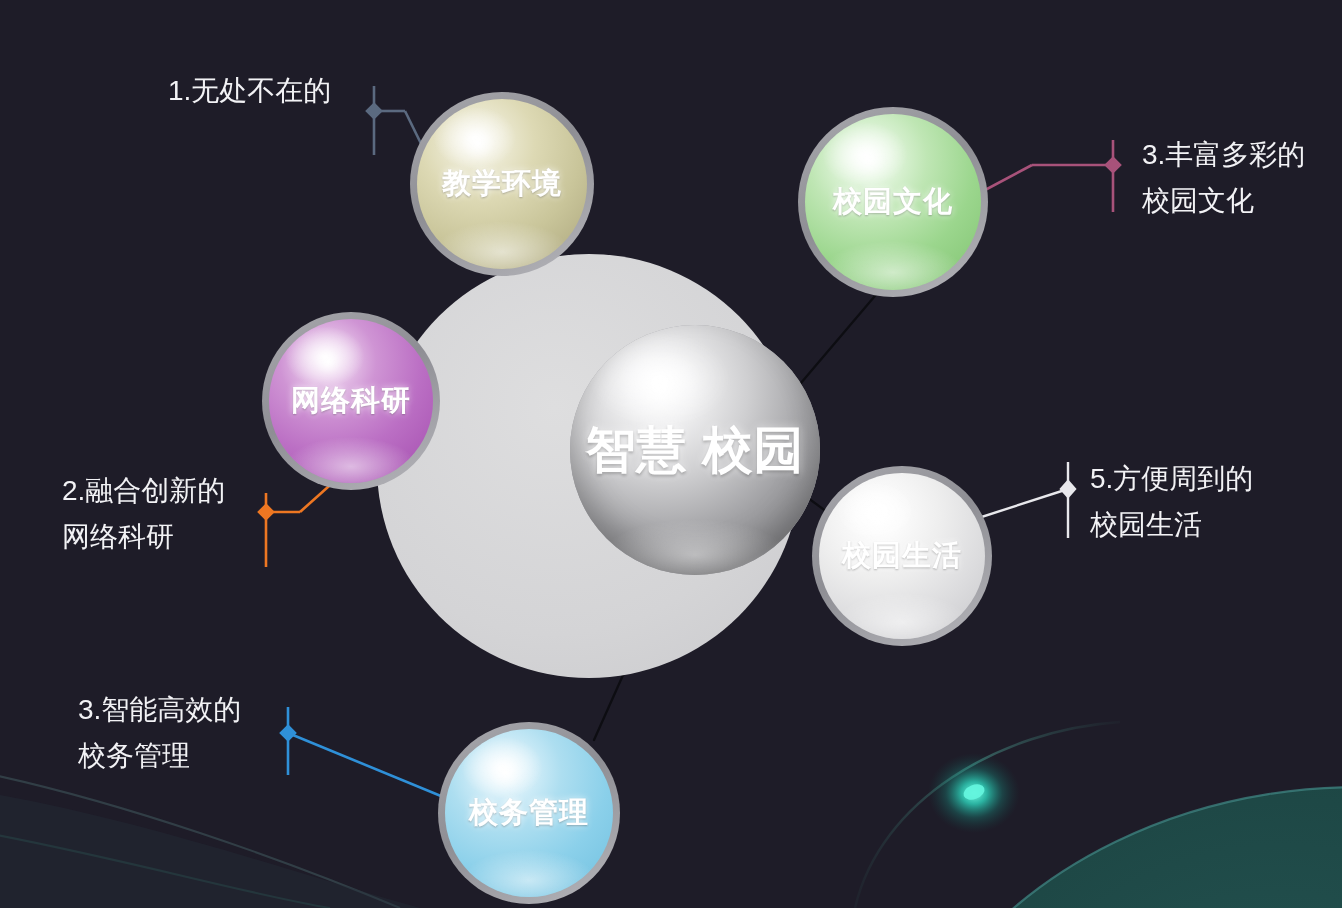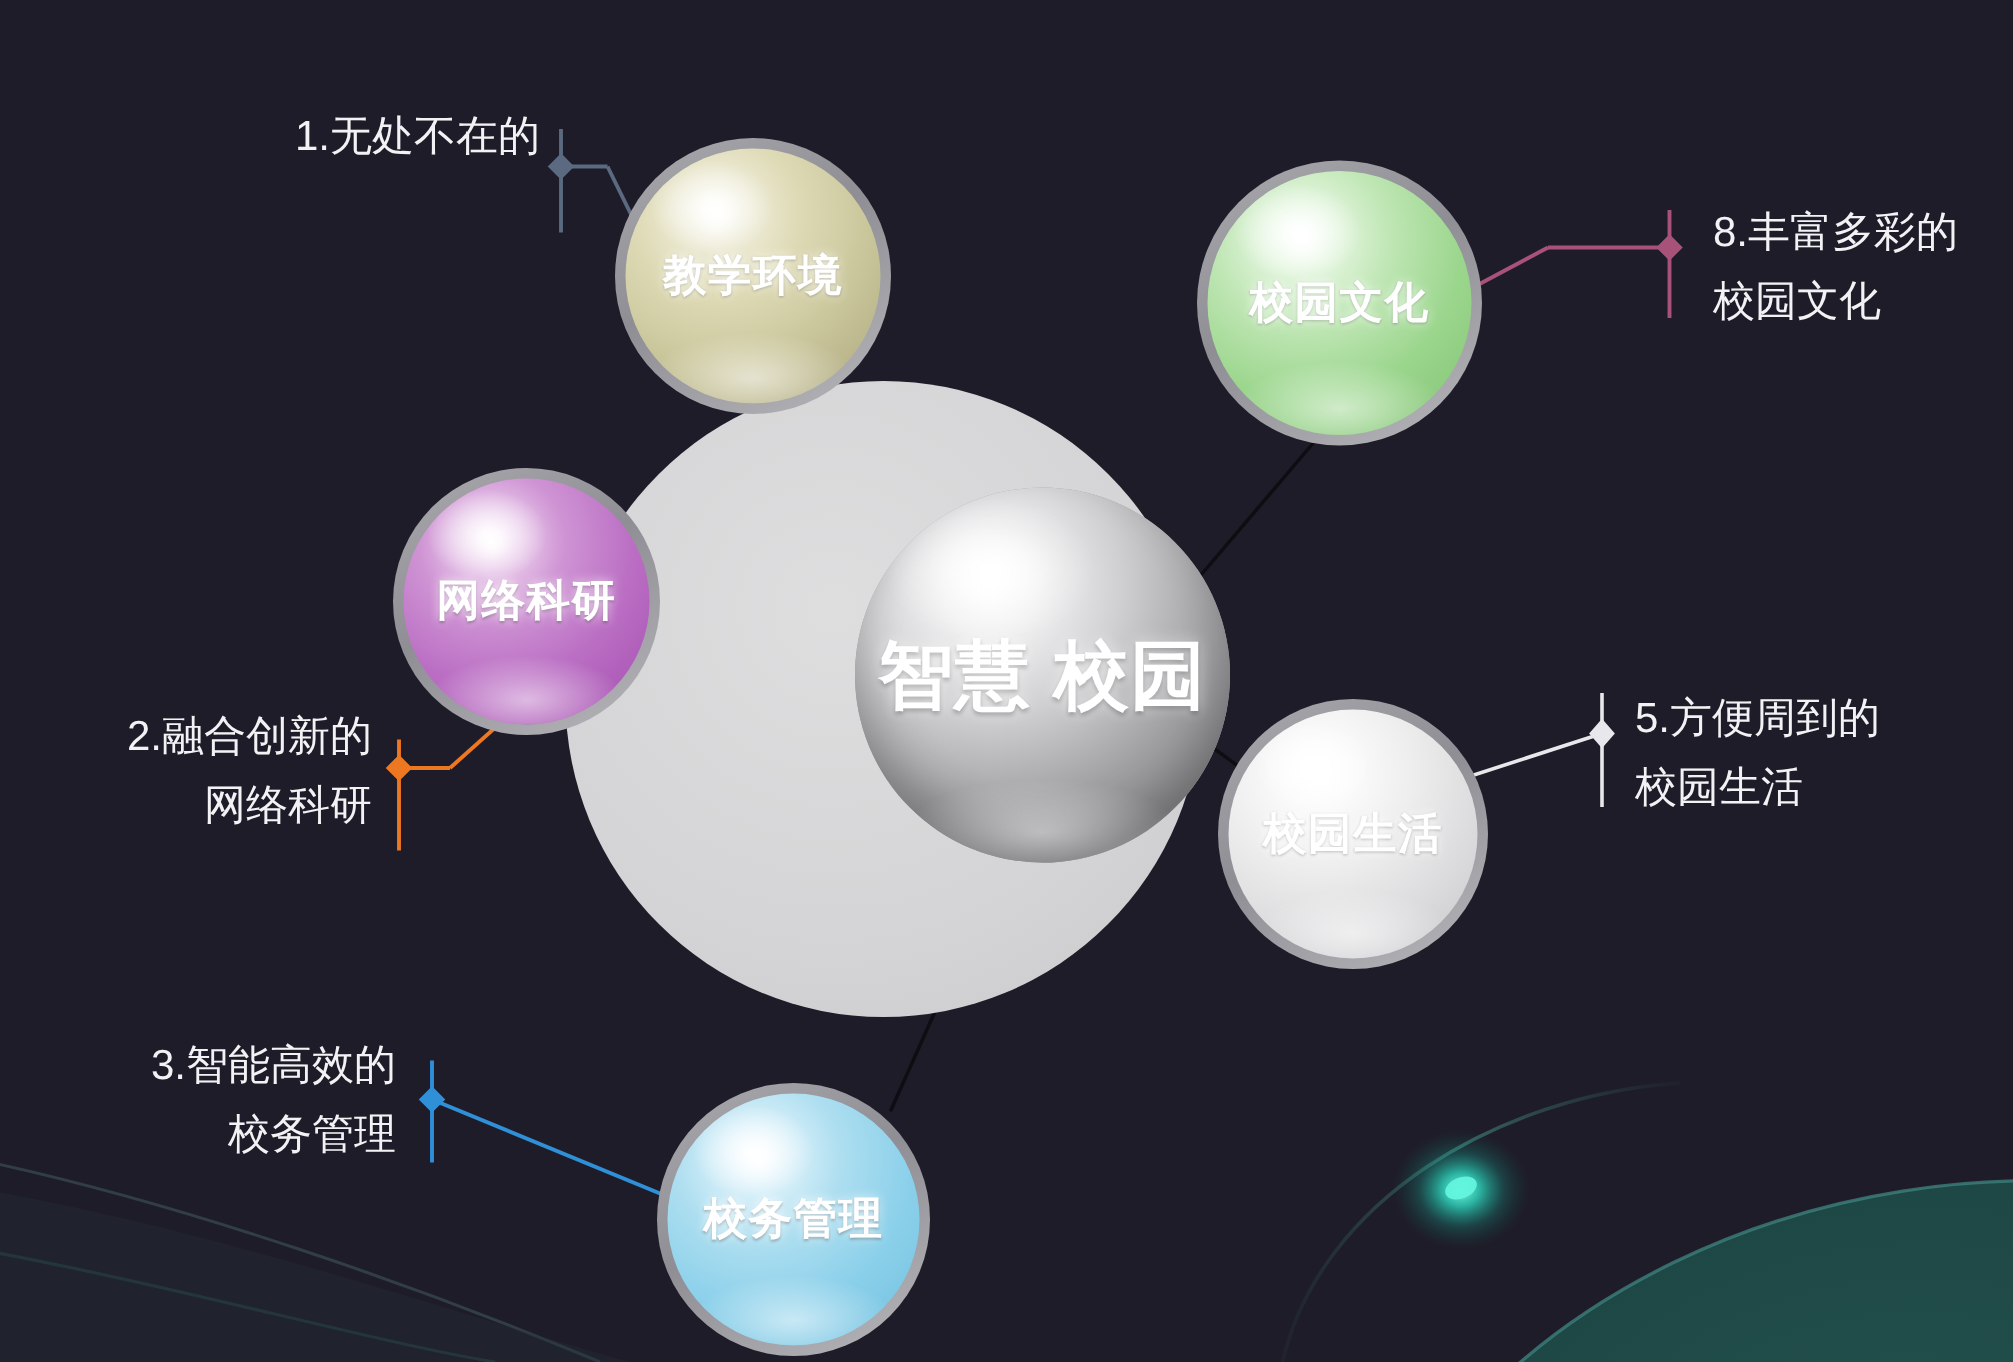--- a/index.html
+++ b/index.html
@@ -84,21 +84,21 @@
   #sphere-affairs .ball{background:radial-gradient(circle at 36% 26%,#ffffff 0%,#dff3fb 10%,#addef0 34%,#8bd0ea 62%,#7cc7e4 82%,#aadef0 100%);}
   .sat .label{font-size:29px;}
   
   .callout{
     position:absolute;z-index:7;
     color:#f2f2f5;
     font-size:28px;line-height:46px;
     white-space:nowrap;
   }
   .callout .ln{display:block;}
-  .align-right{text-align:right;}
+  .align-right{}
   .align-left{text-align:left;}
 </style>
 </head>
 <body>
 
 <div id="stage">
 
   <svg class="layer" id="bg-decor" viewBox="0 0 1342 908" xmlns="http://www.w3.org/2000/svg">
     <defs>
       <radialGradient id="planetFill" cx="45%" cy="35%" r="75%">
@@ -239,21 +239,21 @@
     <span class="ln">2.融合创新的</span>
     <span class="ln">网络科研</span>
   </div>
 
   <div class="callout align-right" id="callout-3" style="left:78px;top:687px;width:186px;">
     <span class="ln">3.智能高效的</span>
     <span class="ln">校务管理</span>
   </div>
 
   <div class="callout align-left" id="callout-4" style="left:1142px;top:132px;width:190px;">
-    <span class="ln">8.丰富多彩的</span>
+    <span class="ln">3.丰富多彩的</span>
     <span class="ln">校园文化</span>
   </div>
 
   <div class="callout align-left" id="callout-5" style="left:1090px;top:456px;width:190px;">
     <span class="ln">5.方便周到的</span>
     <span class="ln">校园生活</span>
   </div>
 
 </div>
 

